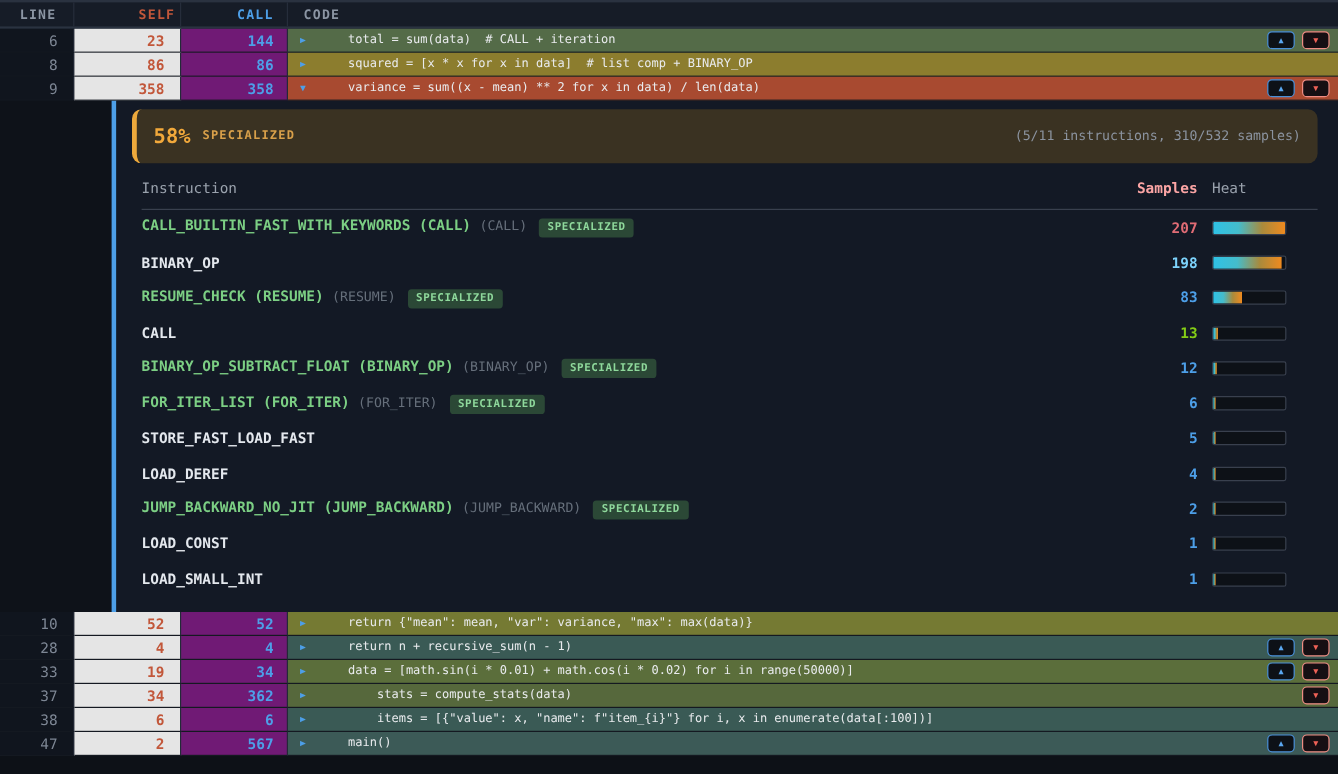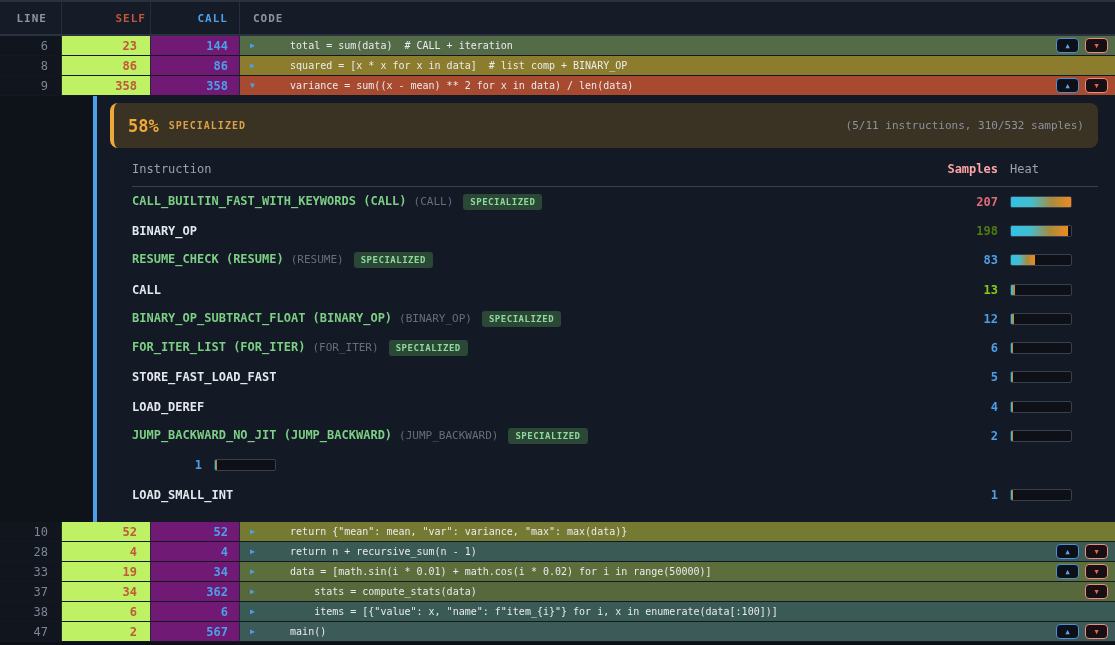--- a/index.html
+++ b/index.html
@@ -9,37 +9,37 @@
     font-family:"DejaVu Sans Mono", monospace;
     color:#e9ebee;
   }
   .grid-row {
     display:grid;
     grid-template-columns:62px 89px 89px 1fr;
     align-items:stretch;
   }
   
   .thead {
-    height:36px;
+    height:24px;
     background:#161c27;
     border-top:2px solid #2a3240;
     border-bottom:2px solid #2a3240;
     font-size:11px; font-weight:bold; letter-spacing:1px;
     color:#8b95a3;
   }
   .thead > div { display:flex; align-items:center; }
   .th-line { justify-content:flex-end; padding-right:14px; border-right:1px solid #262d3b; }
   .th-self { justify-content:flex-end; padding-right:4px; color:#c2573a; border-right:1px solid #262d3b; }
   .th-total{ justify-content:flex-end; padding-right:11px; color:#4d9fe8; border-right:1px solid #262d3b; }
   .th-code { padding-left:13px; }
   
   .code-row { height:20px; font-size:12px; }
   .code-row > div { display:flex; align-items:center; border-bottom:1px solid #141921; }
   .cell-line { justify-content:flex-end; padding-right:13px; color:#7d8694; background:#10151e; border-right:1px solid #232a38; }
-  .cell-self { justify-content:flex-end; padding-right:13px; color:#c2573a; font-weight:bold; background:#bef264; border-right:1px solid #232a38; }
+  .cell-self { justify-content:flex-end; padding-right:13px; color:#c2573a; font-weight:bold; background:#e5e5e5; border-right:1px solid #232a38; }
   .cell-total{ justify-content:flex-end; padding-right:11px; color:#4d9fe8; font-weight:bold; background:#701a75; border-right:1px solid #232a38; }
   .cell-code { position:relative; }
   .marker { width:16px; margin-left:10px; font-size:8px; color:#4d9fe8; flex:0 0 auto; }
   .code-text { font-size:10px; white-space:pre; color:#e9ebee; }
   .btns { margin-left:auto; display:flex; gap:6px; padding-right:7px; }
   .mini-btn {
     width:23px; height:15px; border-radius:4px;
     display:flex; align-items:center; justify-content:center;
     font-size:7px; cursor:pointer; background:#0d1117;
   }
@@ -51,21 +51,21 @@
   .exp-bar { width:4px; background:#4d9fe8; flex:0 0 auto; }
   .exp-content { flex:1; background:#131925; overflow:hidden; }
   .banner {
     margin:7px 17px 0 13px; height:45px;
     background:#3a3222; border-left:4px solid #eda93c; border-radius:8px;
     display:flex; align-items:center; padding:0 14px;
   }
   .banner-pct { font-size:17px; font-weight:bold; color:#f2a93b; }
   .banner-label { font-size:10px; letter-spacing:1px; color:#d9a04a; margin-left:10px; font-weight:bold; }
   .banner-summary { margin-left:auto; font-size:11px; color:#8b939f; }
-  .instr-table { margin:4px 17px 0 35px; }
+  .instr-table { margin:4px 17px 0 21px; }
   .instr-head {
     display:flex; align-items:center; height:35px;
     border-bottom:1px solid #39404e;
     font-size:12px; color:#9aa2ad;
   }
   .col-name { flex:1; display:flex; align-items:baseline; min-width:0; }
   .col-samples { width:70px; text-align:right; flex:0 0 auto; }
   .col-heat { width:62px; margin-left:12px; margin-right:26px; flex:0 0 auto; }
   .instr-head .col-samples { color:#fca5a5; font-weight:bold; }
   .instr-head .col-heat { width:88px; margin-right:0; }
@@ -169,21 +169,21 @@
         <div class="heat-fill" style="width: 60px;"></div>
       </div>
     </div>
   </div>
 
   <div class="instr-row">
     <div class="col-name">
       <span class="iname">BINARY_OP</span>
 
     </div>
-    <div class="col-samples isamples" style="color: #4d7c0f;">198</div>
+    <div class="col-samples isamples" style="color: #7dd3fc;">198</div>
     <div class="col-heat">
       <div class="heat-track">
         <div class="heat-fill" style="width: 57.3913px;"></div>
       </div>
     </div>
   </div>
 
   <div class="instr-row">
     <div class="col-name">
       <span class="iname spec">RESUME_CHECK (RESUME)</span>
@@ -273,20 +273,24 @@
     </div>
     <div class="col-samples isamples" style="color: rgb(77, 159, 232);">2</div>
     <div class="col-heat">
       <div class="heat-track">
         <div class="heat-fill" style="width: 1.5px;"></div>
       </div>
     </div>
   </div>
 
   <div class="instr-row">
+    <div class="col-name">
+      <span class="iname">LOAD_CONST</span>
+
+    </div>
     <div class="col-samples isamples" style="color: rgb(77, 159, 232);">1</div>
     <div class="col-heat">
       <div class="heat-track">
         <div class="heat-fill" style="width: 1.5px;"></div>
       </div>
     </div>
   </div>
 
   <div class="instr-row">
     <div class="col-name">

